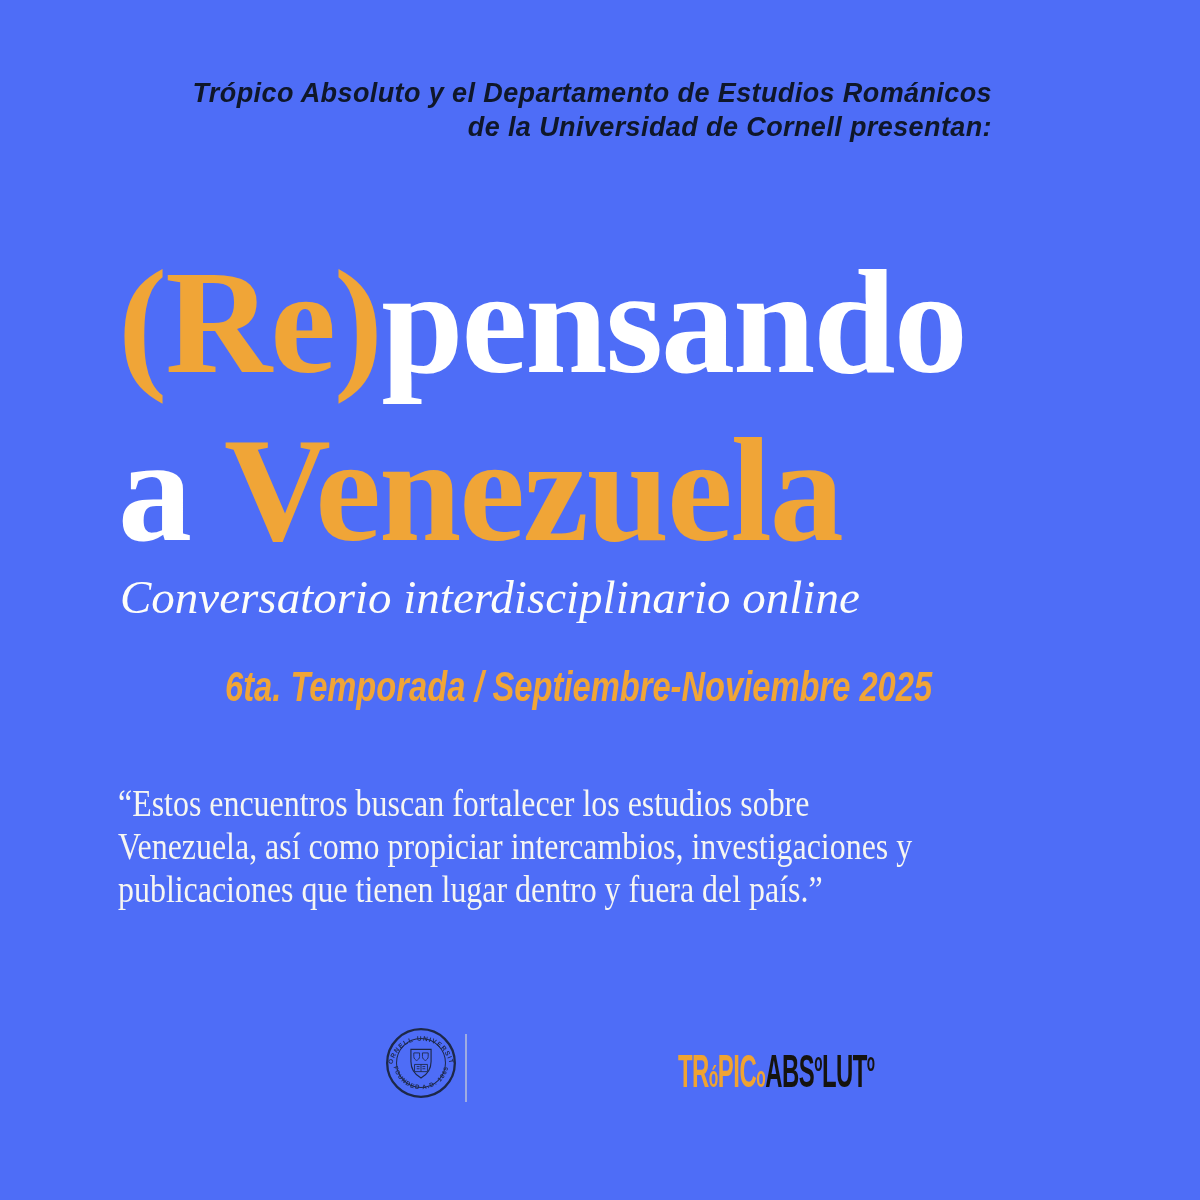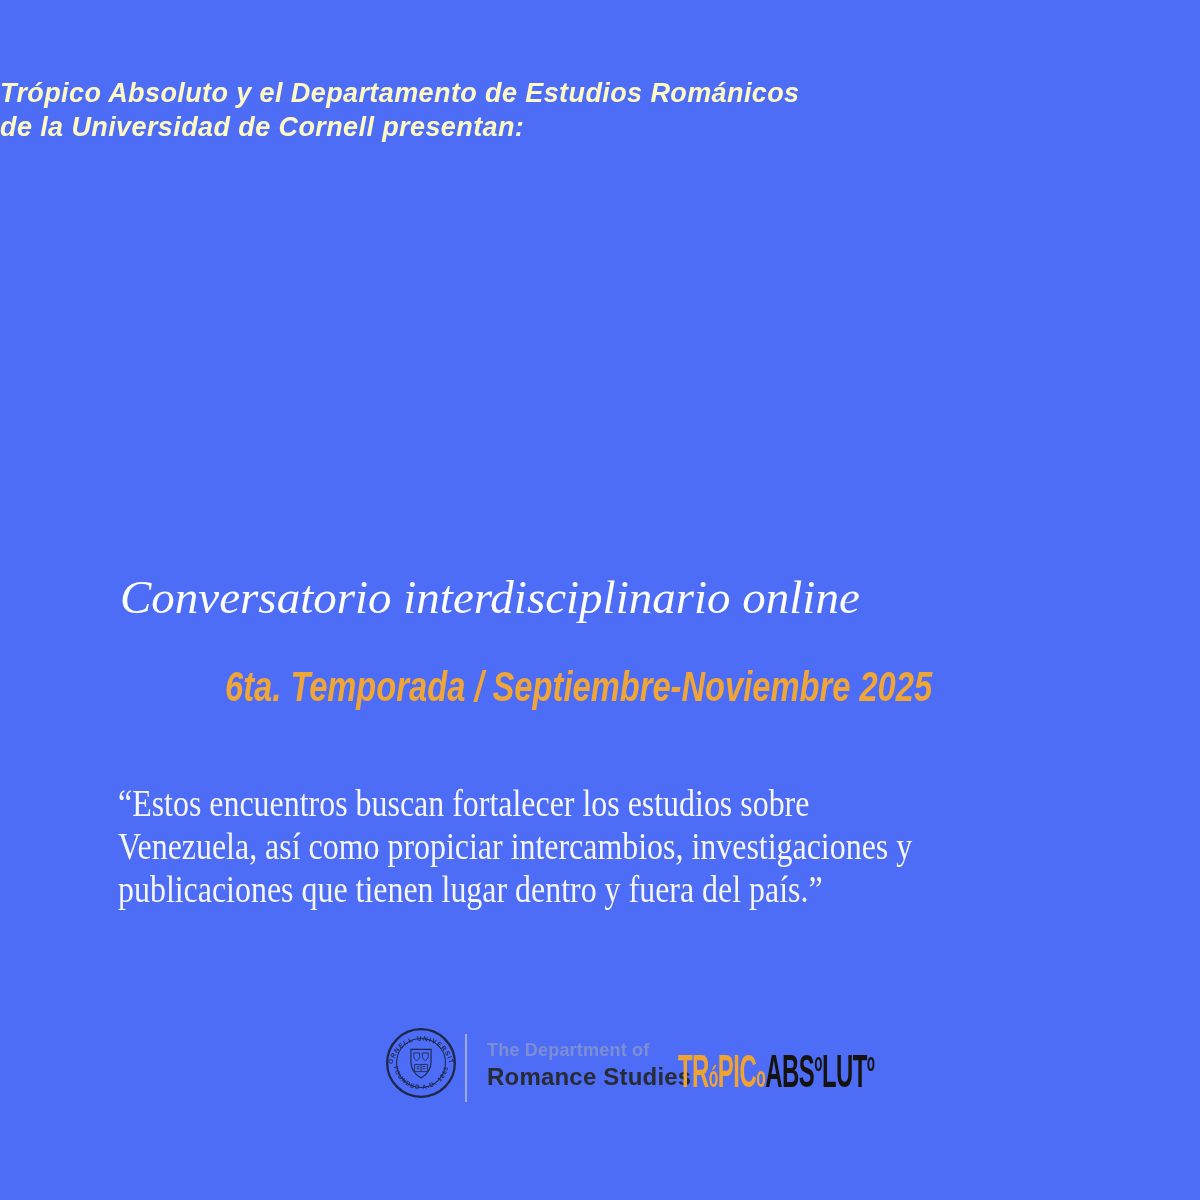--- a/index.html
+++ b/index.html
@@ -12,22 +12,22 @@
     height: 1200px;
     background: #4E6DF7;
   }
 
   
   .presenter {
     position: absolute;
     top: 76px;
     left: 0;
     width: 992px;
-    text-align: left;
-    color: #fef9c3;
+    text-align: right;
+    color: #0f172a;
     font-style: italic;
     font-weight: 600;
     font-size: 27px;
     line-height: 34px;
     letter-spacing: 0.4px;
   }
 
   
   .title {
     position: absolute;
@@ -138,20 +138,24 @@
 </head>
 <body>
 
 <div class="poster">
 
   <div class="presenter">
     <div>Trópico Absoluto y el Departamento de Estudios Románicos</div>
     <div>de la Universidad de Cornell presentan:</div>
   </div>
 
+  <h1 class="title">
+    <span class="t-line"><span class="accent">(Re)</span><span class="white">pensando</span></span>
+    <span class="t-line"><span class="white sp">a</span><span class="accent">Venezuela</span></span>
+  </h1>
 
   <div class="subtitle">Conversatorio interdisciplinario online</div>
 
   <div class="season">6ta. Temporada / Septiembre-Noviembre 2025</div>
 
   <div class="quote">“Estos encuentros buscan fortalecer los estudios sobre
 Venezuela, así como propiciar intercambios, investigaciones y
 publicaciones que tienen lugar dentro y fuera del país.”</div>
 
   <svg class="seal" width="72" height="72" viewBox="0 0 100 100">
@@ -170,23 +174,19 @@
     <g stroke="#1D2848" fill="none" stroke-width="1.6">
       <path d="M36,31 h28 v17 c0,13 -7,19 -14,23 c-7,-4 -14,-10 -14,-23 z"></path>
       <path d="M40,36 h8 v5 c0,3 -2,4.5 -4,5.5 c-2,-1 -4,-2.5 -4,-5.5 z" stroke-width="1.2"></path>
       <path d="M52,36 h8 v5 c0,3 -2,4.5 -4,5.5 c-2,-1 -4,-2.5 -4,-5.5 z" stroke-width="1.2"></path>
       <path d="M41,52 h18 v10 h-18 z M50,52 v10 M44,55 h4 M52,55 h4 M44,58 h4 M52,58 h4" stroke-width="1.2"></path>
     </g>
   </svg>
 
   <div class="divider"></div>
 
-  <div class="dept">
-    <div class="dept1">The Department of</div>
-    <div class="dept2">Romance Studies</div>
-  </div>
 
   <div class="tropico">
     <span class="tr-orange"><span>TR</span><span class="small-o">ó</span><span>PIC</span><span class="small-o">o</span></span>
       <span class="tr-black"><span>ABS</span><span class="sup-o">o</span><span>LUT</span><span class="sup-o">o</span></span>
   </div>
 
 </div>
 
 </body></html>

